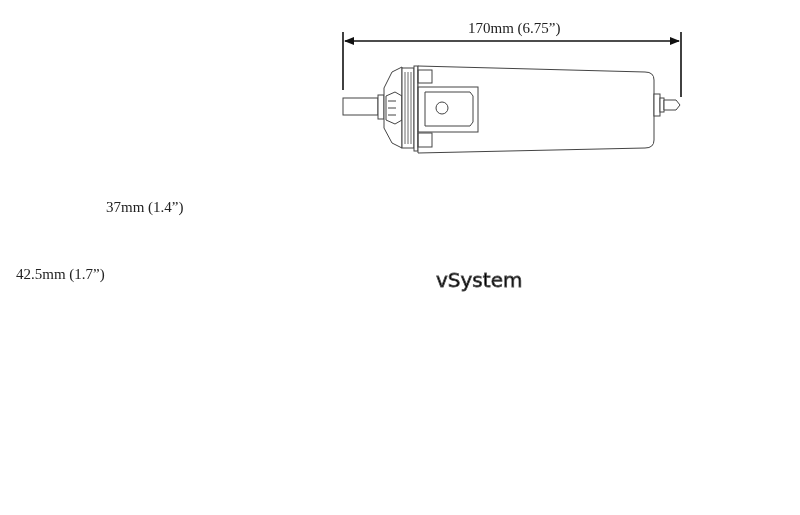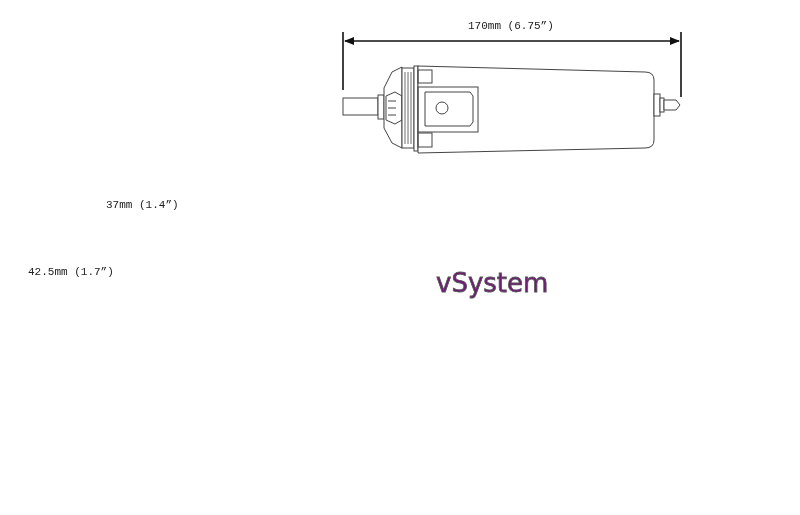--- a/index.html
+++ b/index.html
@@ -1,19 +1,19 @@
 <!DOCTYPE html>
 <html><head>
 <meta charset="utf-8">
 <style>
   html, body { margin: 0; padding: 0; background: #ffffff; }
   body { width: 800px; height: 515px; position: relative; overflow: hidden; font-family: "DejaVu Sans", sans-serif; }
   svg { position: absolute; left: 0; top: 0; }
-  .lbl { position: absolute; font-size: 11px; color: #222; white-space: nowrap; font-family: Liberation Mono, monospace; }
-  .brand { position: absolute; font-size: 26px; color: #701a75; -webkit-text-stroke: 0.8px #555; font-family: "DejaVu Sans", sans-serif; letter-spacing: 0px; }
+  .lbl { position: absolute; font-size: 15px; color: #222; white-space: nowrap; font-family: Liberation Serif, serif; }
+  .brand { position: absolute; font-size: 20px; color: #000000; -webkit-text-stroke: 0.8px #555; font-family: "DejaVu Sans", sans-serif; letter-spacing: 0px; }
 </style>
 </head>
 <body>
 
 
 
 <svg width="800" height="515" viewBox="0 0 800 515" xmlns="http://www.w3.org/2000/svg">
   <defs>
     <marker id="arr" markerWidth="10" markerHeight="8" refX="9" refY="4" orient="auto" markerUnits="userSpaceOnUse">
       <path d="M0,0 L10,4 L0,8 z" fill="#111"></path>
@@ -133,17 +133,17 @@
     <path d="M302,253 Q296,247 291,255 Q286,265 292,280 Q298,295 292,308 Q288,316 283,313">
   </path></g>
   <g fill="none" stroke="#111" stroke-width="4" stroke-linecap="round">
     <path d="M708,413 Q702,414 706,418 Q718,422 738,408 Q755,397 765,404 Q770,408 768,412">
   </path></g>
 
 
 
 <div class="lbl" style="left:468px; top:20px;">170mm (6.75”)</div>
 <div class="lbl" style="left:106px; top:199px;">37mm (1.4”)</div>
-<div class="lbl" style="left:16px; top:266px;margin-left:12px;">42.5mm (1.7”)</div>
+<div class="lbl" style="left:16px; top:266px;">42.5mm (1.7”)</div>
 <div class="brand" style="left:436px; top:268px;">vSystem</div>
 
 
 
 
 </body></html>

